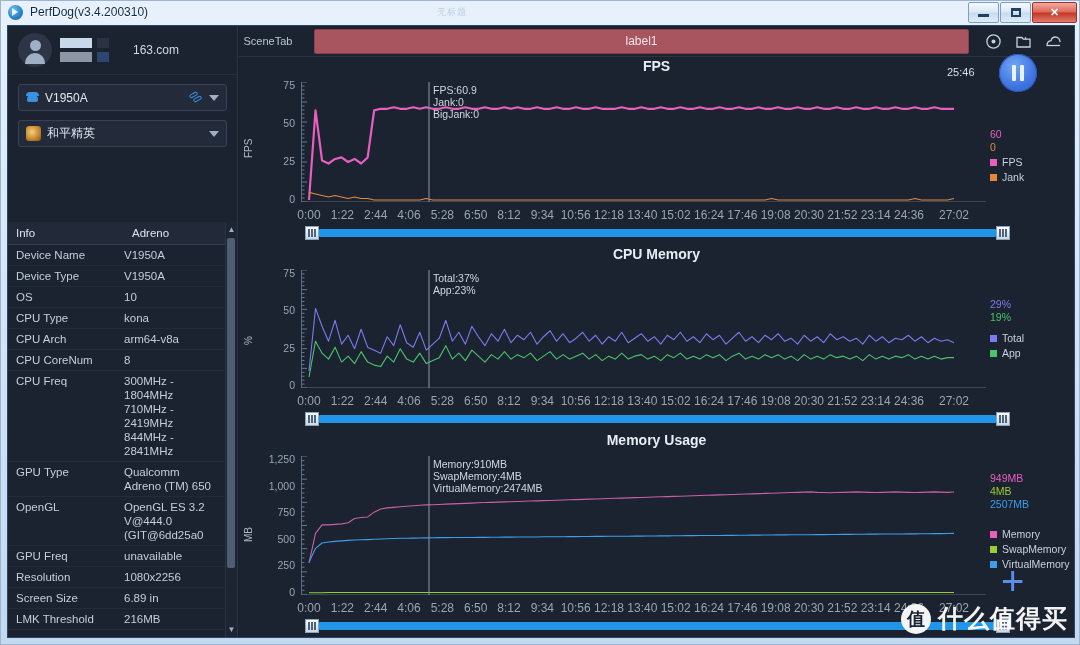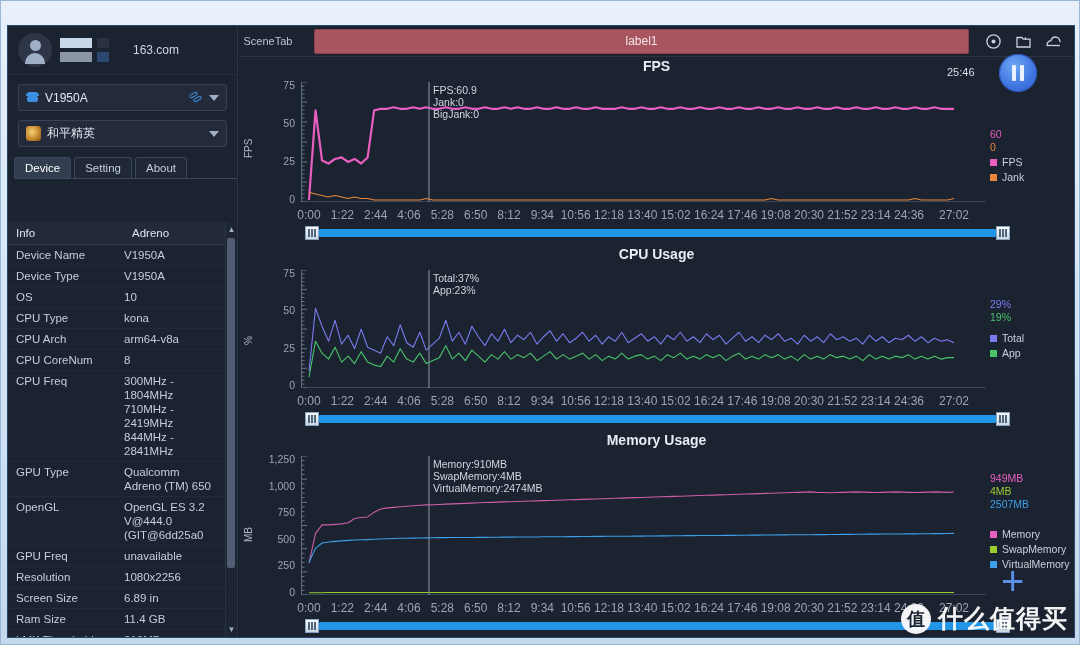--- a/index.html
+++ b/index.html
@@ -237,20 +237,34 @@
     display:flex;align-items:center;justify-content:center;font-size:18px;font-weight:bold;
   }
   .wm-text{font-size:25px;color:#ffffff;font-weight:bold;letter-spacing:1px;}
 </style>
 </head>
 <body>
 
 <div id="app">
   <div class="win-frame">
 
+    <div class="titlebar">
+      <div class="title-icon"></div>
+      <div class="title-text">PerfDog(v3.4.200310)</div>
+      <div class="title-ghost">无标题</div>
+      <div class="winbtns">
+        <div class="wbtn">
+            <span class="glyph-min"></span>
+          </div>
+        <div class="wbtn">
+            <span class="glyph-max"></span>
+          </div>
+        <div class="wbtn close">✕</div>
+      </div>
+    </div>
 
     <div class="client">
 
       <div class="sidebar">
         <div class="profile">
           <div class="avatar"></div>
           <div class="pbars">
             <div class="pbrow">
                 <span class="pb1"></span>
                 <span class="pb2"></span>
@@ -269,25 +283,20 @@
           <span class="linkicon"></span>
           <span class="caret"></span>
         </div>
 
         <div class="sb-select">
           <span class="gameicon"></span>
           <span class="lbl">和平精英</span>
           <span class="caret"></span>
         </div>
 
-        <div class="tabs">
-          <div class="tab active">Device</div>
-          <div class="tab">Setting</div>
-          <div class="tab">About</div>
-        </div>
 
         <div class="tbl">
           <div class="tbl-head">
             <div class="th-info">Info</div>
             <div class="th-value">Adreno</div>
           </div>
           <div class="tbl-body" id="table-body">
               <div class="trow">
                 <div class="c1">Device Name</div>
                 <div class="c2">V1950A</div>
@@ -336,24 +345,20 @@
                 <div class="c1">GPU Freq</div>
                 <div class="c2">unavailable</div>
               </div>
               <div class="trow">
                 <div class="c1">Resolution</div>
                 <div class="c2">1080x2256</div>
               </div>
               <div class="trow">
                 <div class="c1">Screen Size</div>
                 <div class="c2">6.89 in</div>
-              </div>
-              <div class="trow">
-                <div class="c1">Ram Size</div>
-                <div class="c2">11.4 GB</div>
               </div>
               <div class="trow">
                 <div class="c1">LMK Threshold</div>
                 <div class="c2">216MB</div>
               </div>
             </div>
           <div class="vscroll">
             <div class="ar up">▲</div>
             <div class="thumb"></div>
             <div class="ar dn">▼</div>
@@ -477,21 +482,21 @@
                 </div>
                 <div class="rb-track"></div>
                 <div class="rb-handle">
                   <i></i>
                   <i></i>
                   <i></i>
                 </div>
               </div>
             </div>
             <div class="chart" style="position:absolute;left:0;top:188px;height:186px;">
-              <div class="chart-title">CPU Usage</div>
+              <div class="chart-title">CPU Memory</div>
               <svg width="685" height="118" style="position:absolute;left:62px;top:26px;">
                 <path d="M0.5,0 L0.5,118 L685,118" stroke="#5d6a7d" fill="none" stroke-width="1"></path>
                 <line x1="0.5" x2="6" y1="118" y2="118" stroke="#6b788c"></line>
                 <line x1="0.5" x2="3.5" y1="114.06666666666666" y2="114.06666666666666" stroke="#6b788c"></line>
                 <line x1="0.5" x2="3.5" y1="110.13333333333334" y2="110.13333333333334" stroke="#6b788c"></line>
                 <line x1="0.5" x2="3.5" y1="106.2" y2="106.2" stroke="#6b788c"></line>
                 <line x1="0.5" x2="3.5" y1="102.26666666666667" y2="102.26666666666667" stroke="#6b788c"></line>
                 <line x1="0.5" x2="6" y1="98.33333333333334" y2="98.33333333333334" stroke="#6b788c"></line>
                 <line x1="0.5" x2="3.5" y1="94.4" y2="94.4" stroke="#6b788c"></line>
                 <line x1="0.5" x2="3.5" y1="90.46666666666667" y2="90.46666666666667" stroke="#6b788c"></line>

